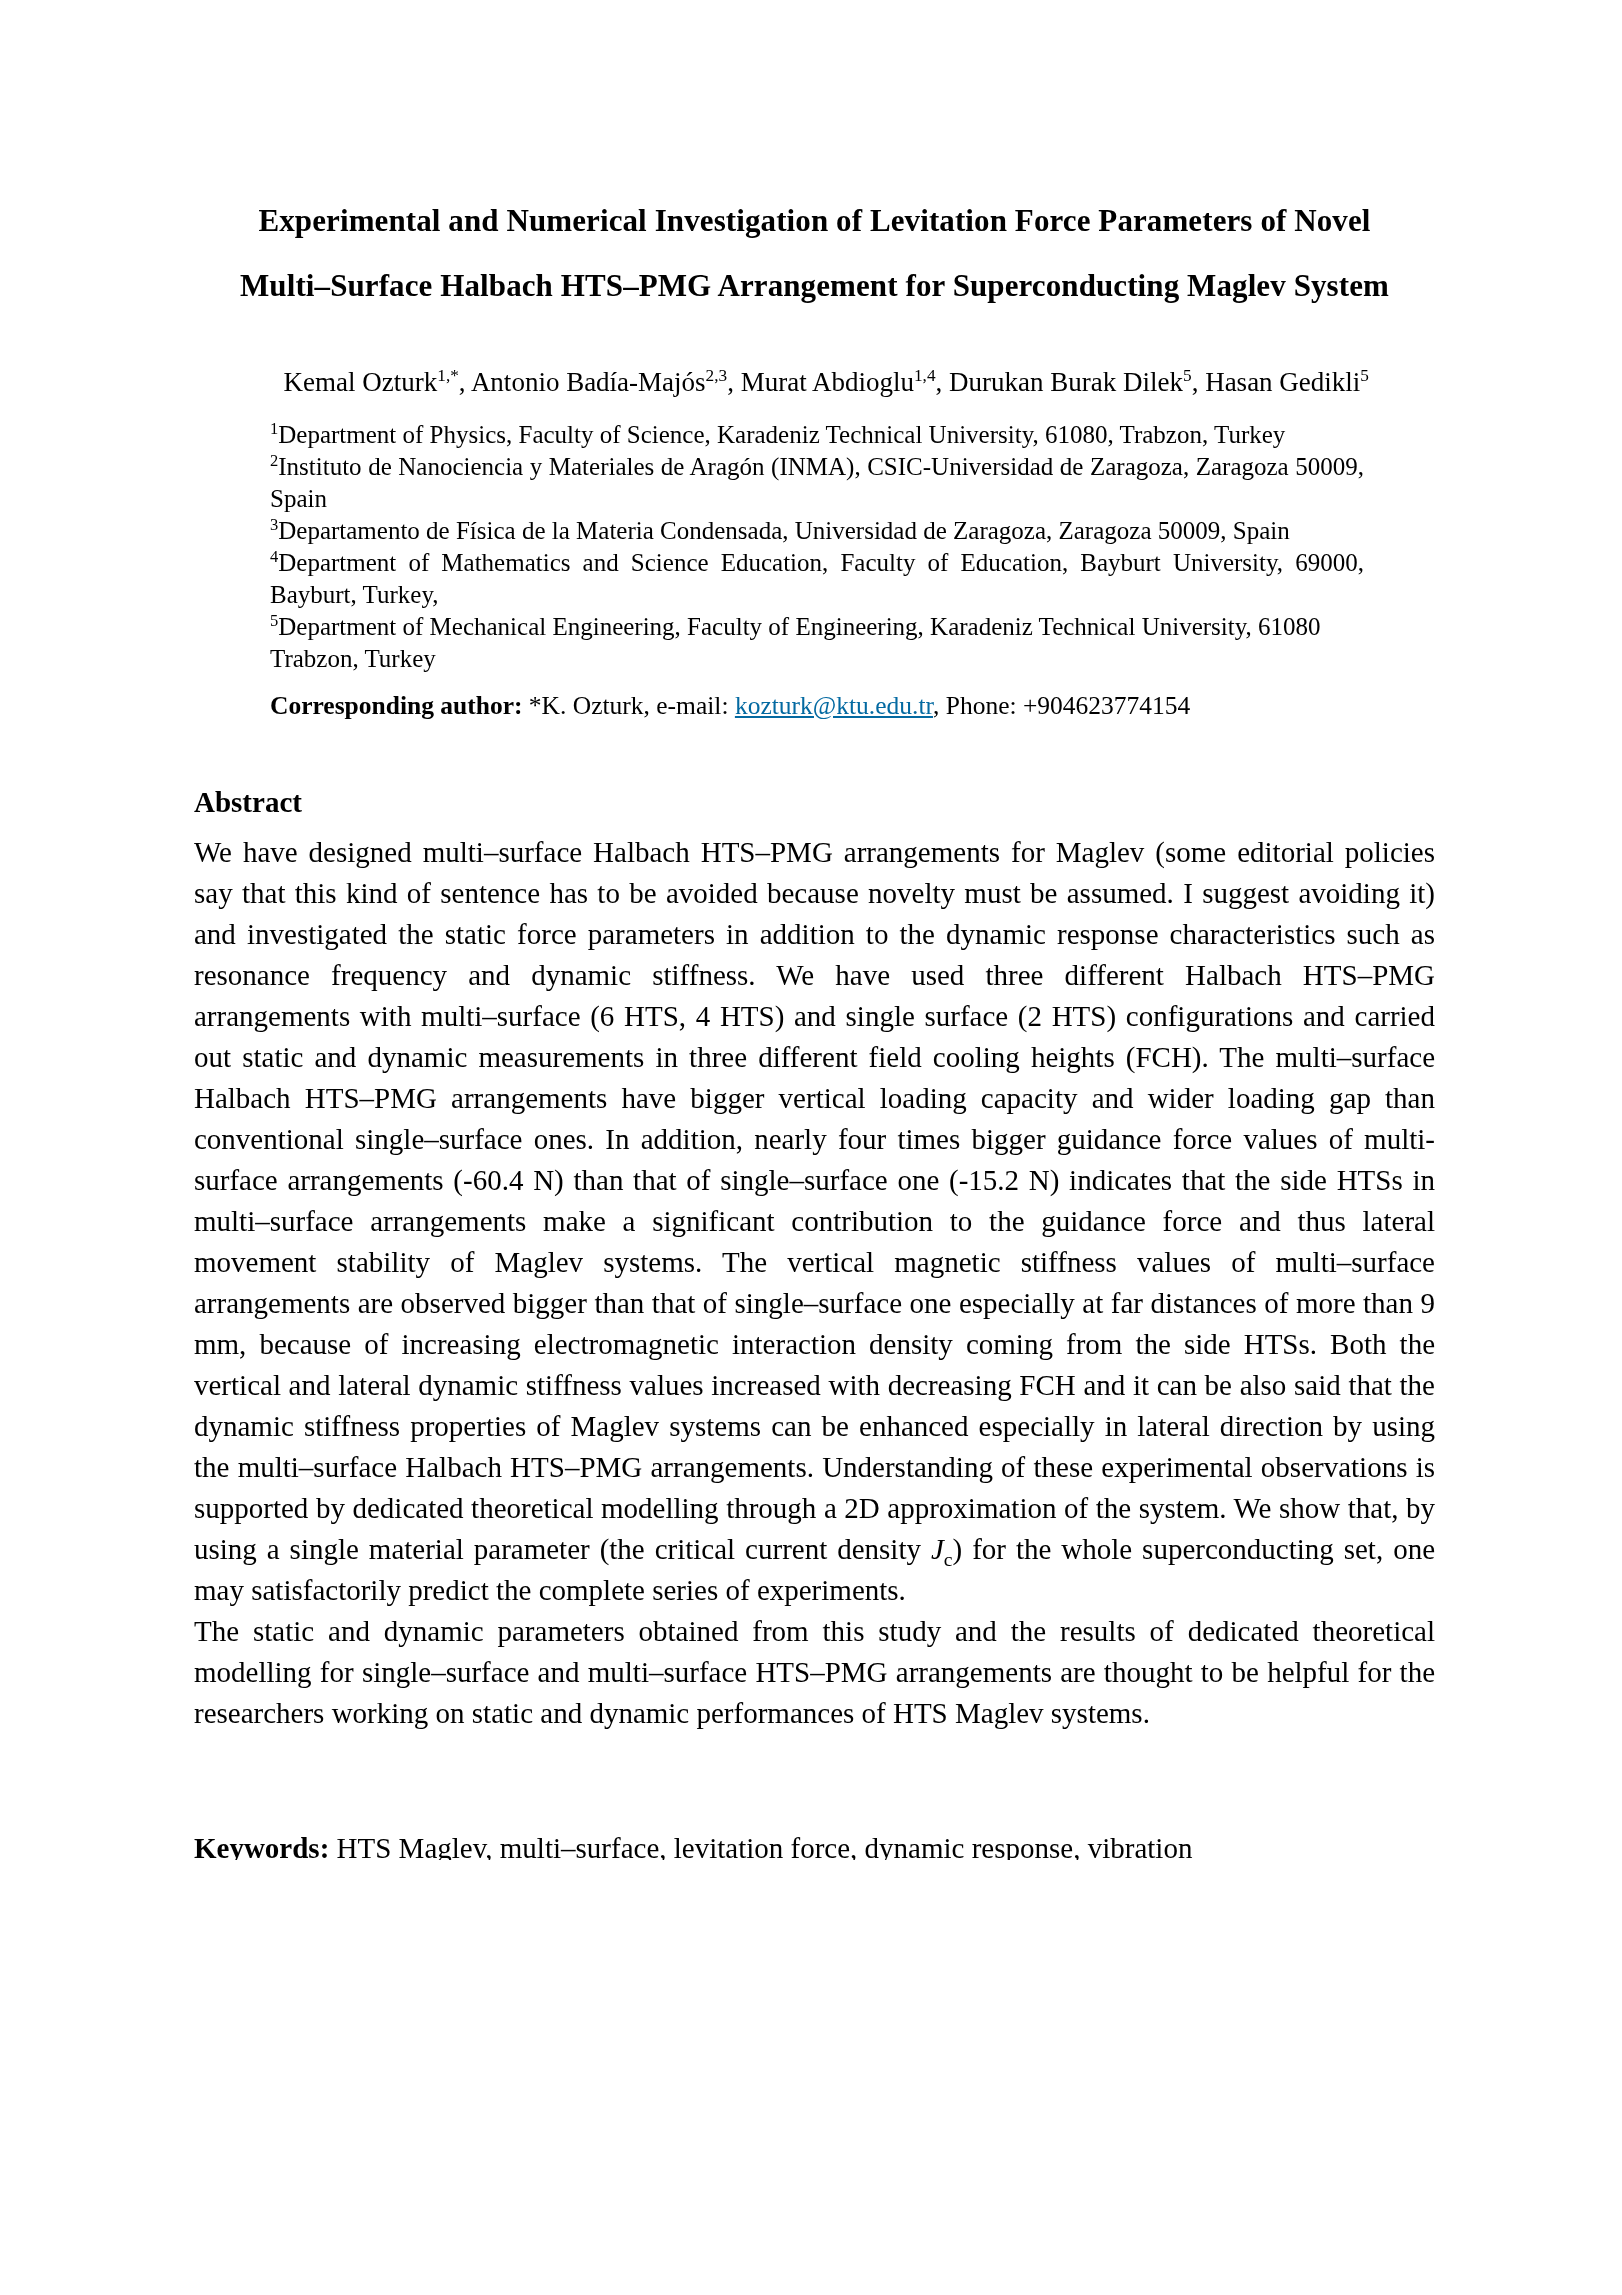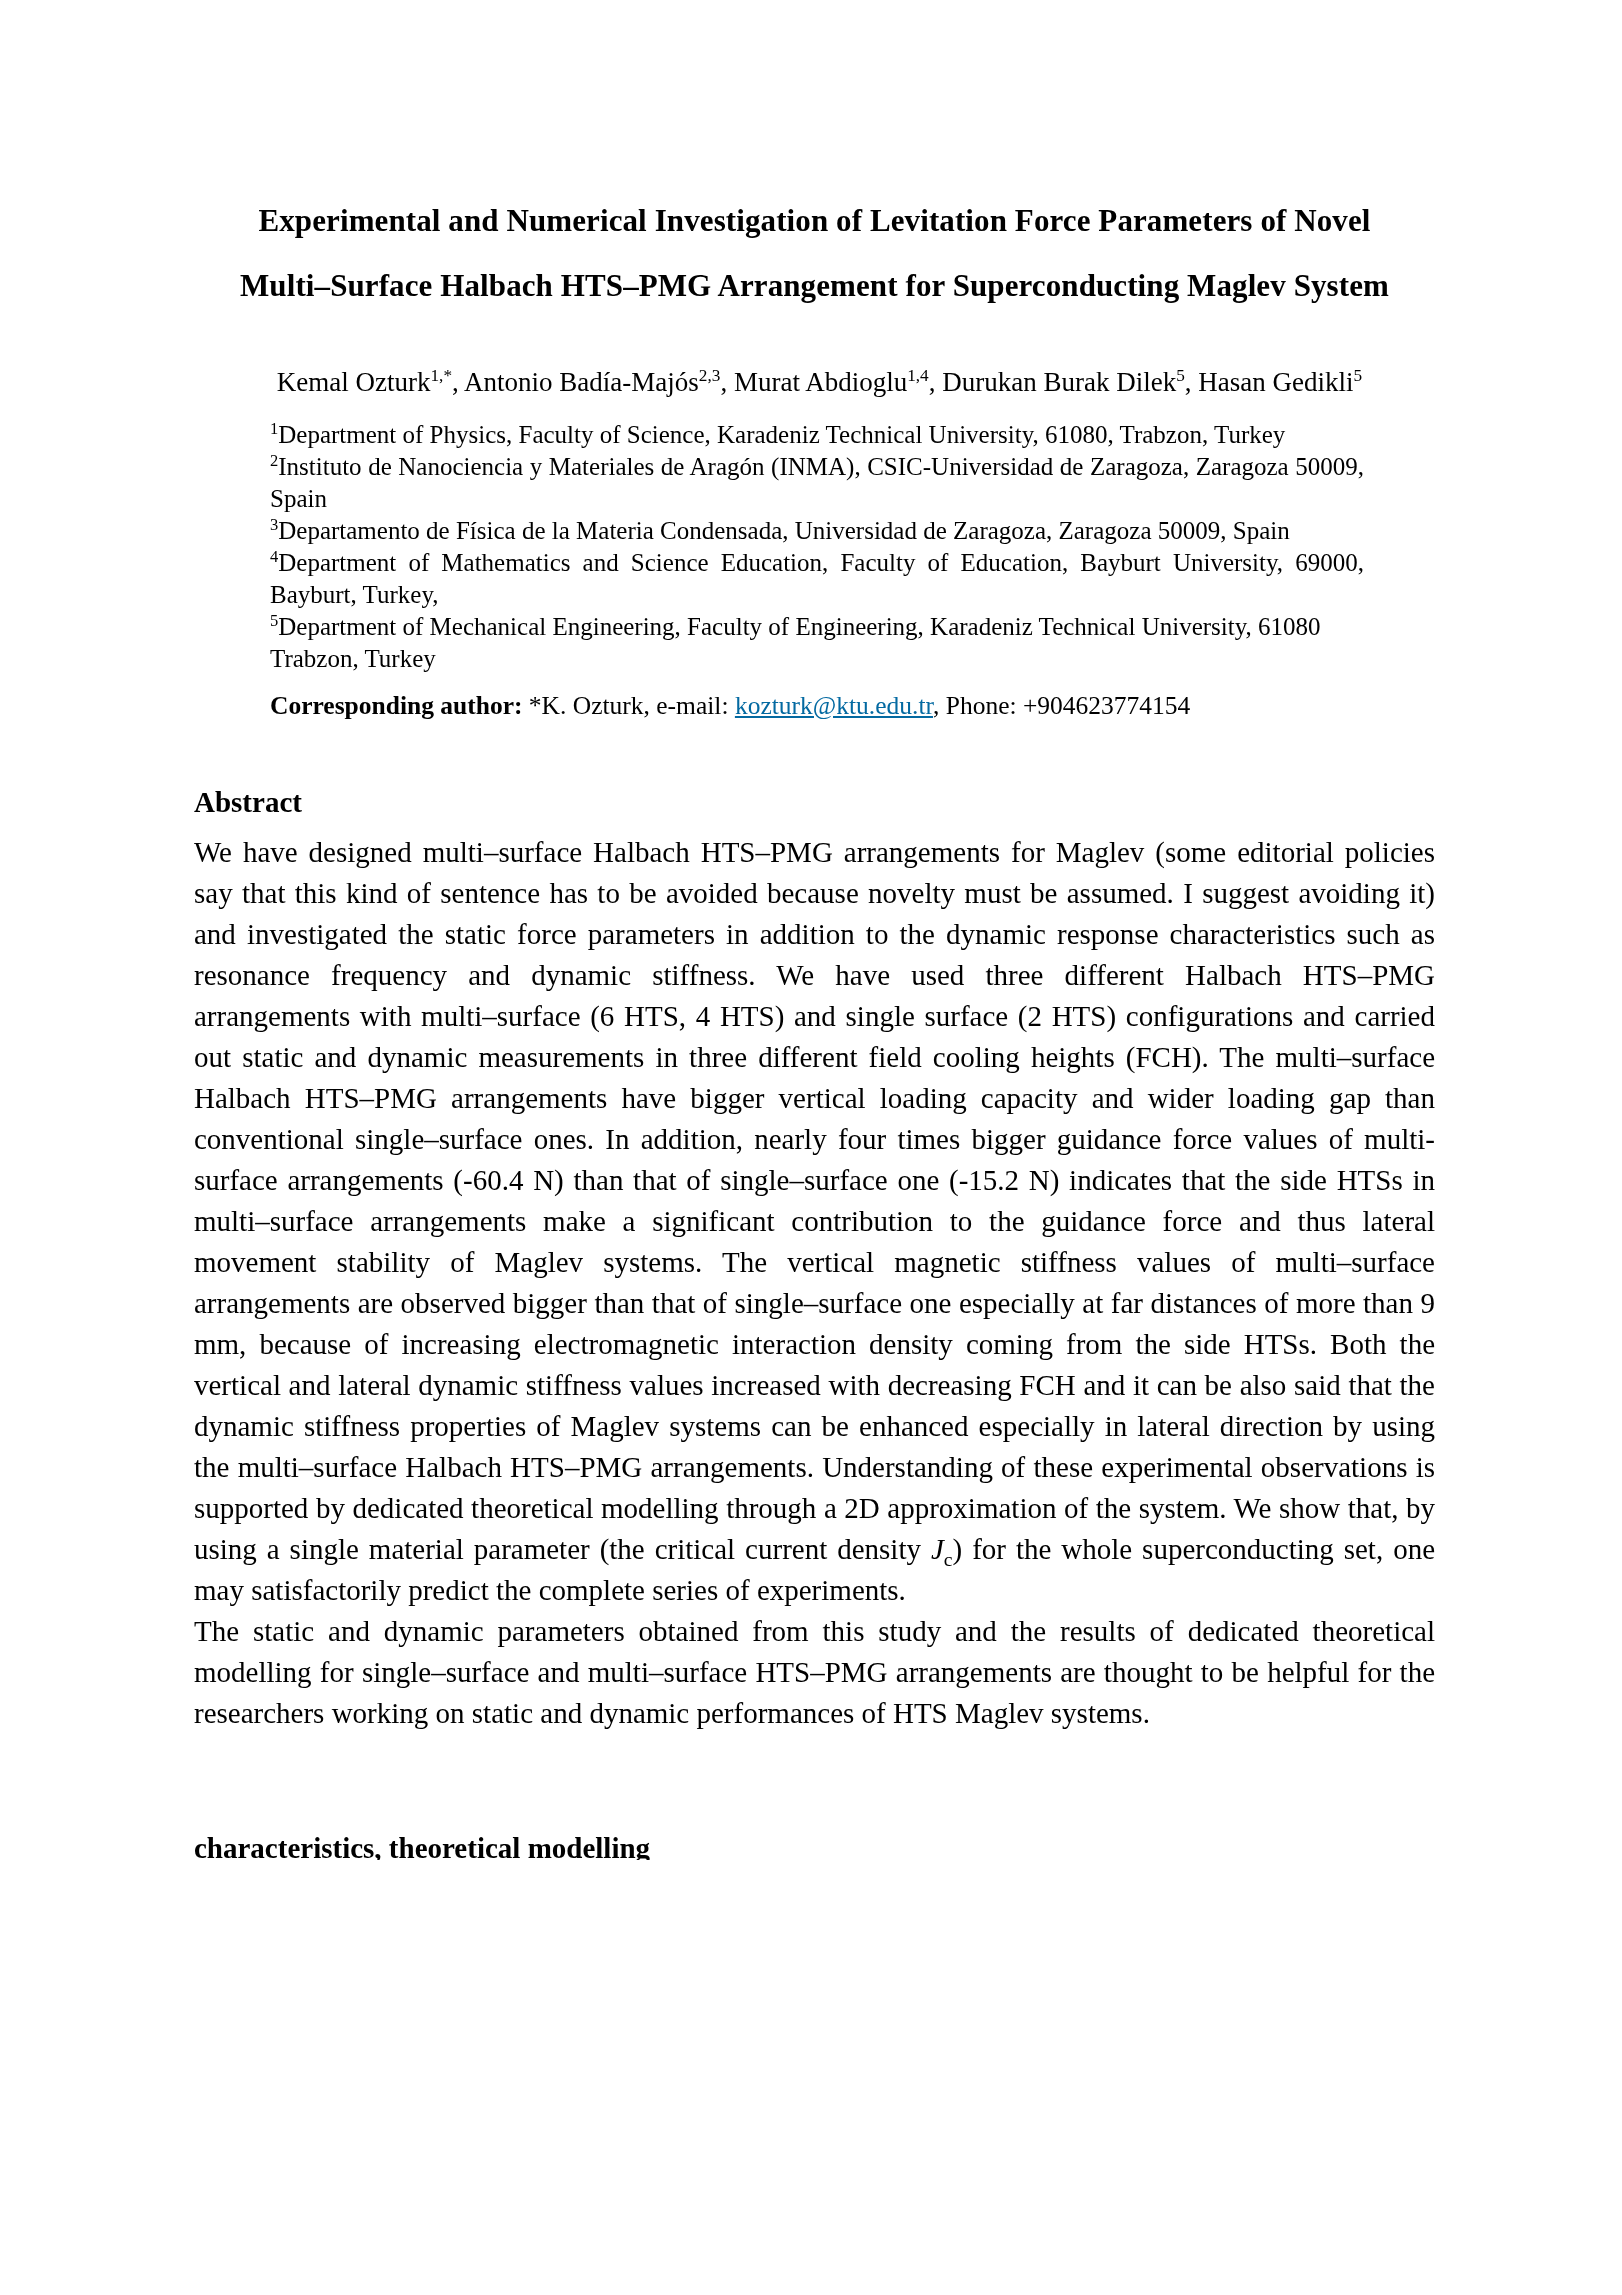--- a/index.html
+++ b/index.html
@@ -34,21 +34,21 @@
   }
 
   
   .authors {
     position: absolute;
     left: 270px;
     top: 364px;
     width: 1099px;
     font-size: 27px;
     line-height: 37px;
-    text-align: center;
+    text-align: right;
   }
   .authors sup {
     font-size: 0.64em;
     vertical-align: super;
     line-height: 0;
   }
 
   
   .affiliations {
     position: absolute;
@@ -190,20 +190,21 @@
   </div>
 
   <div class="abstract-heading">Abstract</div>
 
   <div class="abstract-body">
     <p><span>We have designed multi–surface Halbach HTS–PMG arrangements for Maglev (some editorial policies say that this kind of sentence has to be avoided because novelty must be assumed. I suggest avoiding it) and investigated the static force parameters in addition to the dynamic response characteristics such as resonance frequency and dynamic stiffness. We have used three different Halbach HTS–PMG arrangements with multi–surface (6 HTS, 4 HTS) and single surface (2 HTS) configurations and carried out static and dynamic measurements in three different field cooling heights (FCH). The multi–surface Halbach HTS–PMG arrangements have bigger vertical loading capacity and wider loading gap than conventional single–surface ones.  In addition, nearly four times bigger guidance force values of multi-surface arrangements (-60.4 N) than that of single–surface one (-15.2 N) indicates that the side HTSs in multi–surface arrangements make a significant contribution to the guidance force and thus lateral movement stability of Maglev systems. The vertical magnetic stiffness values of multi–surface arrangements are observed bigger than that of single–surface one especially at far distances of more than 9 mm, because of increasing electromagnetic interaction density coming from the side HTSs. Both the vertical and lateral dynamic stiffness values increased with decreasing FCH and it can be also said that the dynamic stiffness properties of Maglev systems can be enhanced especially in lateral direction by using the multi–surface Halbach HTS–PMG arrangements. Understanding of these experimental observations is supported by dedicated theoretical modelling through a 2D approximation of the system. We show that, by using a single material parameter (the critical current density </span><span class="mathvar"><span>J</span><sub>c</sub></span><span>) for the whole superconducting set, one may satisfactorily predict the complete series of experiments.</span></p>
     <p class="last">The static and dynamic parameters obtained from this study and the results of dedicated theoretical modelling for single–surface and multi–surface HTS–PMG arrangements are thought to be helpful for the researchers working on static and dynamic performances of HTS Maglev systems.</p>
   </div>
 
   <div class="keywords">
+    <p style="margin:0;text-align:justify;"><span class="kw-label">Keywords:</span><span> HTS Maglev, multi–surface, levitation force, dynamic response, vibration</span></p>
     <p class="kw-last" style="margin:0;">characteristics, theoretical modelling</p>
   </div>
 
   <div class="footer-note">
     <div class="footer-line"><span class="hl">This is a post preprint version of the article accepted for publication</span></div>
   </div>
 
   <div class="page-number">1</div>
 
 </div>

